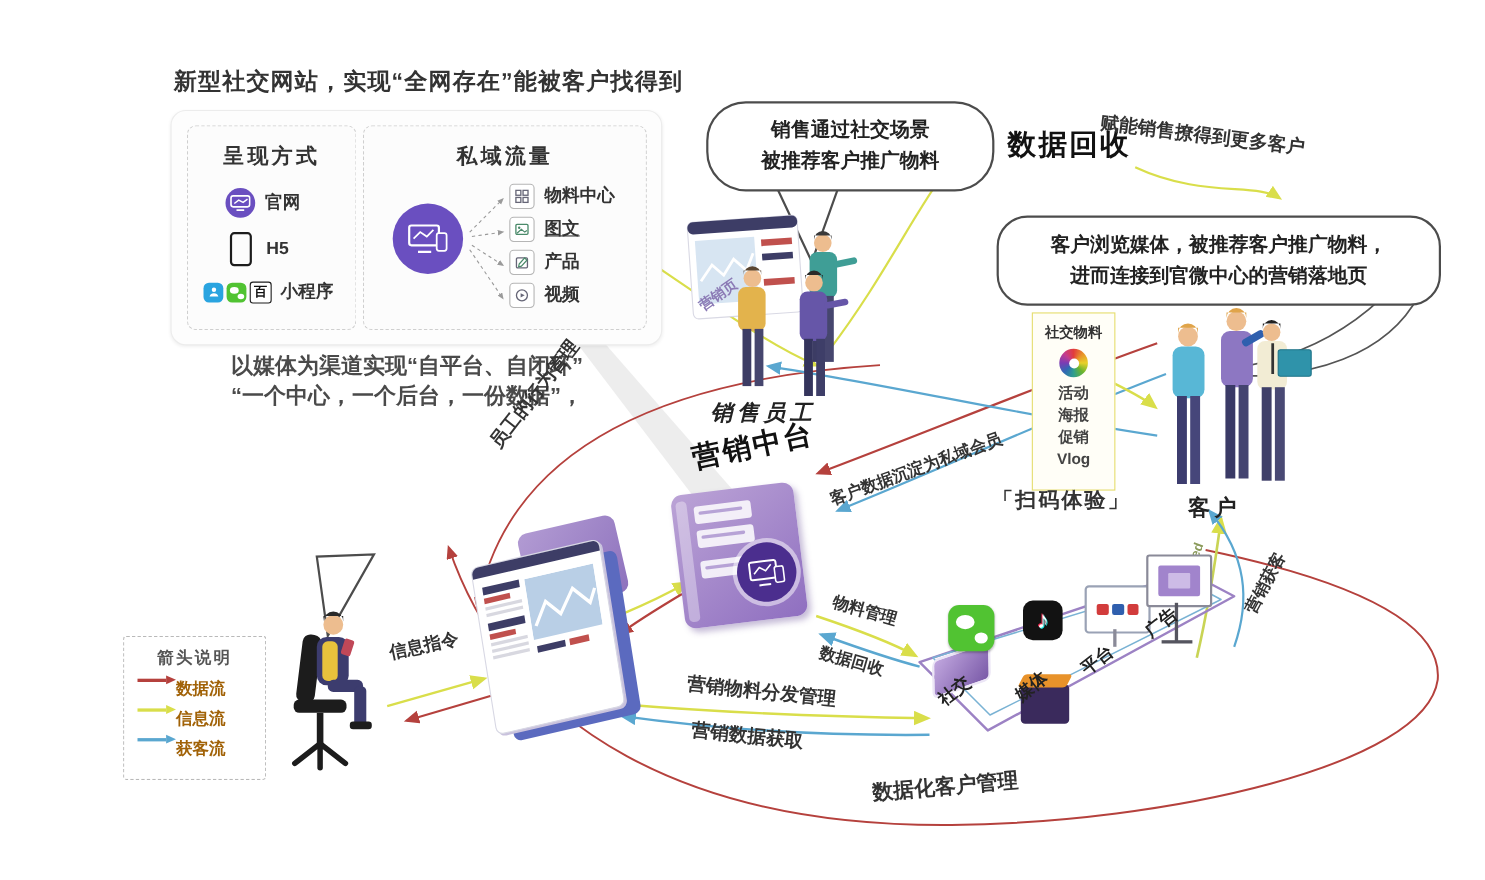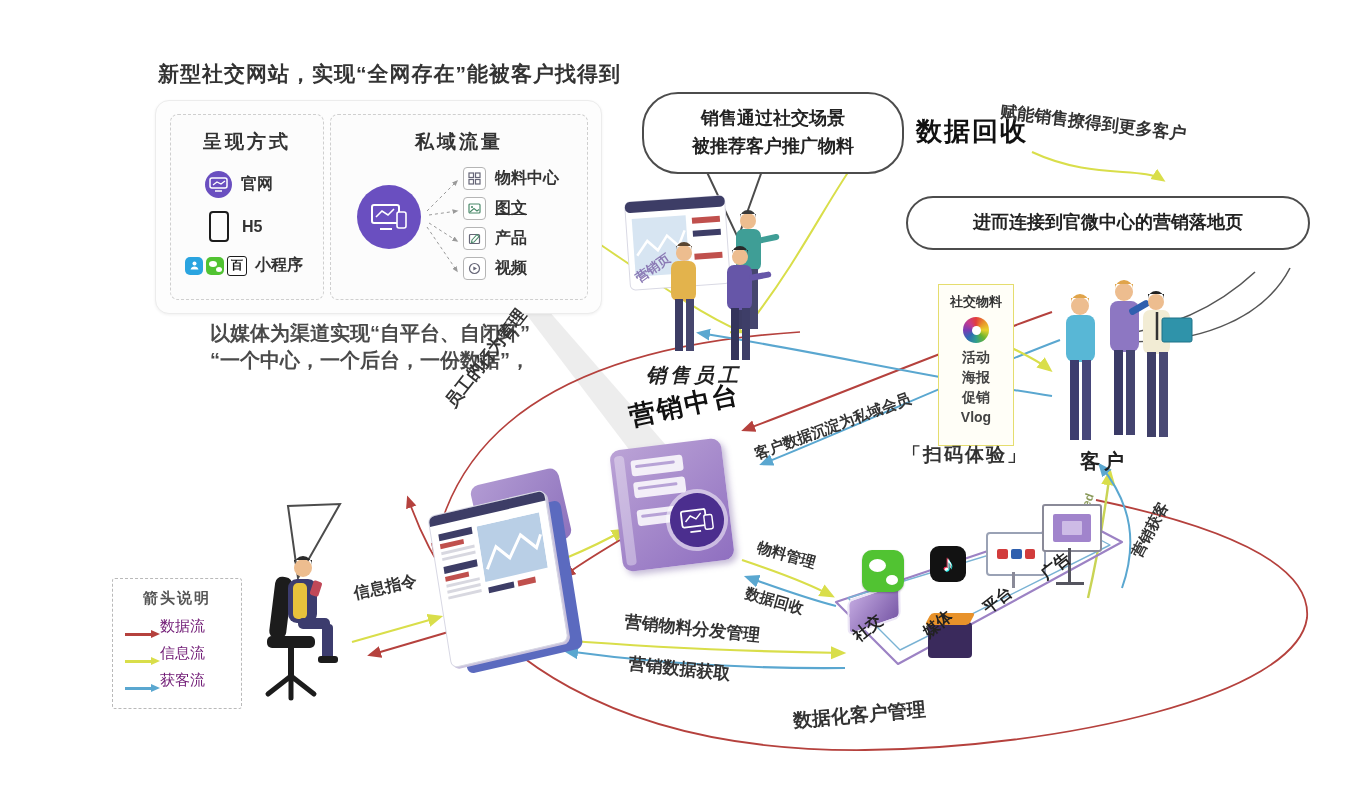--- a/index.html
+++ b/index.html
@@ -17,21 +17,21 @@
   .itemrow{position:absolute;display:flex;align-items:center;gap:9px;font-size:16px;font-weight:700;color:#333;}
   .circle-ic{border-radius:50%;display:flex;align-items:center;justify-content:center;}
   .sq-ic{width:21px;height:21px;border:1px solid #b5b5b5;border-radius:4px;background:#fff;
          display:flex;align-items:center;justify-content:center;}
   
   .bubble{background:#fff;border:2px solid #4c4c4c;border-radius:36px;text-align:center;
           font-weight:700;color:#222;padding:11px 14px;line-height:1.55;}
   
   .legend{border:1.5px dashed #b9b9b9;border-radius:3px;background:#fff;padding:10px 12px;}
   .leg-title{font-size:15px;font-weight:700;color:#555;text-align:center;letter-spacing:2px;margin-bottom:9px;}
-  .leg-row{display:flex;align-items:flex-end;gap:9px;margin:8px 0;font-size:15px;font-weight:400;color:#701a75;}
+  .leg-row{display:flex;align-items:flex-start;gap:9px;margin:8px 0;font-size:15px;font-weight:700;color:#a16207;}
   .leg-arrow{width:26px;height:0;border-top:3px solid #000;position:relative;flex:none;}
   .leg-arrow::after{content:'';position:absolute;right:-9px;top:-6px;border-left:9px solid #000;
                     border-top:4.5px solid transparent;border-bottom:4.5px solid transparent;}
   .leg-red{border-top-color:#b5413d;}  .leg-red::after{border-left-color:#b5413d;}
   .leg-yel{border-top-color:#d9de4a;}  .leg-yel::after{border-left-color:#d9de4a;}
   .leg-blu{border-top-color:#5aa7d0;}  .leg-blu::after{border-left-color:#5aa7d0;}
   
   .socialbox{border:1.5px solid #e5dd6e;background:#fffef7;text-align:center;padding-top:8px;}
   .aperture{width:26px;height:26px;border-radius:50%;margin:6px auto 4px auto;
             background:conic-gradient(#e23c3c,#e8922a,#e8d12a,#6ab42f,#2f9e8e,#2f6ab4,#7a3cb4,#c43c8e,#e23c3c);
@@ -304,20 +304,21 @@
   <div class="abs bubble z2" style="left:642px;top:92px;width:230px;font-size:18px;text-align:center;">
     <div>销售通过社交场景</div>
     <div>被推荐客户推广物料</div>
   </div>
 
   <div class="abs lbl z2" style="left:916px;top:114px;font-size:26px;letter-spacing:2px;color:#111;">数据回收</div>
 
   <div class="abs lbl z2" style="left:1002px;top:100px;font-size:17px;transform:rotate(7deg);transform-origin:left top;">赋能销售撩得到更多客户</div>
 
   <div class="abs bubble z2" style="left:906px;top:196px;width:372px;font-size:18px;border-radius:28px;">
+    <div>客户浏览媒体，被推荐客户推广物料，</div>
     <div>进而连接到官微中心的营销落地页</div>
   </div>
 
 
   <div class="abs socialbox z2" style="left:938px;top:284px;width:74px;height:152px;">
     <div style="font-size:13px;font-weight:700;color:#333;">社交物料</div>
     <div class="aperture"></div>
     <div style="font-size:14px;font-weight:700;color:#444;line-height:20px;">
       <div>活动</div>
       <div>海报</div>

